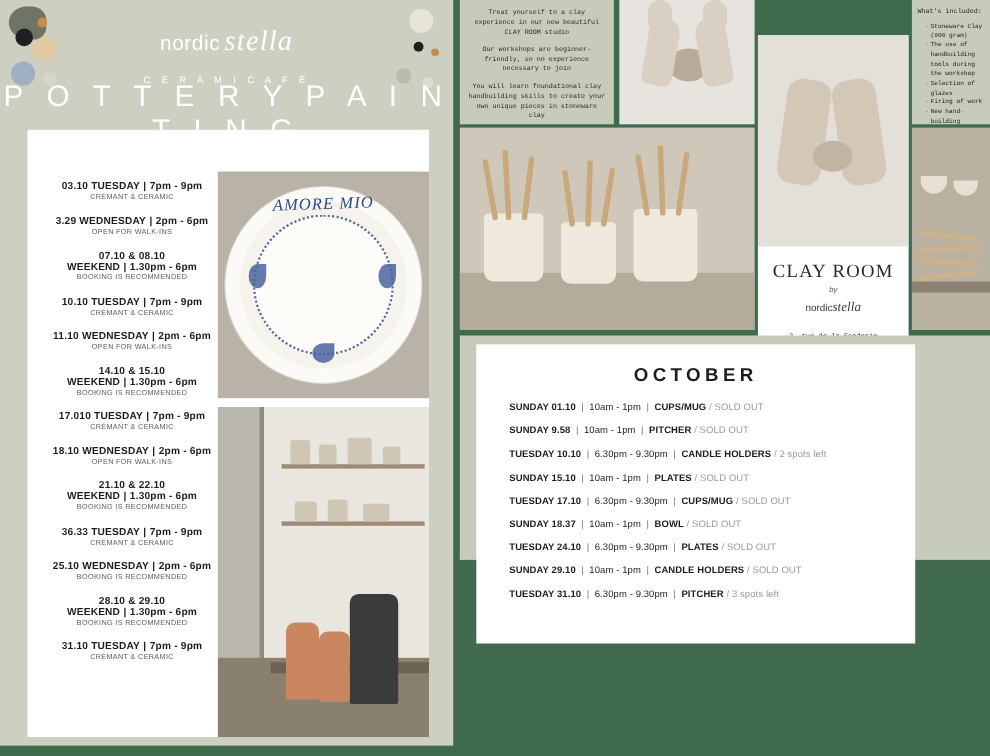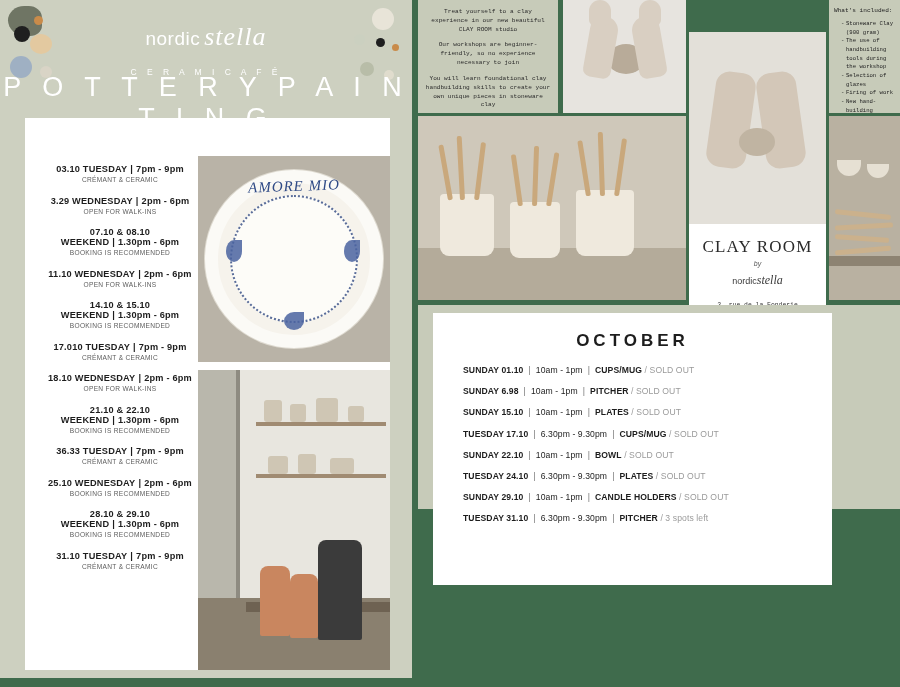--- a/index.html
+++ b/index.html
@@ -207,20 +207,24 @@
           <div class="sched-note">CRÉMANT &amp; CERAMIC</div>
         </div>
         <div class="sched-item">
           <div class="sched-line1"><span>3.29 WEDNESDAY</span><span class="sep">|</span><span>2pm - 6pm</span></div>
           <div class="sched-note">OPEN FOR WALK-INS</div>
         </div>
         <div class="sched-item">
           <div class="sched-line1">07.10 &amp; 08.10</div>
           <div class="sched-line1"><span>WEEKEND</span><span class="sep">|</span><span>1.30pm - 6pm</span></div>
           <div class="sched-note">BOOKING IS RECOMMENDED</div>
+        </div>
+        <div class="sched-item">
+          <div class="sched-line1"><span>10.10 TUESDAY</span><span class="sep">|</span><span>7pm - 9pm</span></div>
+          <div class="sched-note">CRÉMANT &amp; CERAMIC</div>
         </div>
         <div class="sched-item">
           <div class="sched-line1"><span>11.10 WEDNESDAY</span><span class="sep">|</span><span>2pm - 6pm</span></div>
           <div class="sched-note">OPEN FOR WALK-INS</div>
         </div>
         <div class="sched-item">
           <div class="sched-line1">14.10 &amp; 15.10</div>
           <div class="sched-line1"><span>WEEKEND</span><span class="sep">|</span><span>1.30pm - 6pm</span></div>
           <div class="sched-note">BOOKING IS RECOMMENDED</div>
         </div>
@@ -360,30 +364,33 @@
   </div>
 
   <div class="oct-outer">
     <div class="oct-card">
       <div class="oct-title">OCTOBER</div>
       <div class="oct-rows">
         <div class="oct-row">
           <span class="d">SUNDAY 01.10</span><span class="bar">|</span><span class="t">10am - 1pm</span><span class="bar">|</span><span class="item">CUPS/MUG</span> <span class="status">/ SOLD OUT</span>
         </div>
         <div class="oct-row">
-          <span class="d">SUNDAY 6.98</span><span class="bar">|</span><span class="t">10am - 1pm</span><span class="bar">|</span><span class="item">PITCHER</span> <span class="status">/ SOLD OUT</span>
+          <span class="d">SUNDAY 9.58</span><span class="bar">|</span><span class="t">10am - 1pm</span><span class="bar">|</span><span class="item">PITCHER</span> <span class="status">/ SOLD OUT</span>
+        </div>
+        <div class="oct-row">
+          <span class="d">TUESDAY 10.10</span><span class="bar">|</span><span class="t">6.30pm - 9.30pm</span><span class="bar">|</span><span class="item">CANDLE HOLDERS</span> <span class="status spots">/ 2 spots left</span>
         </div>
         <div class="oct-row">
           <span class="d">SUNDAY 15.10</span><span class="bar">|</span><span class="t">10am - 1pm</span><span class="bar">|</span><span class="item">PLATES</span> <span class="status">/ SOLD OUT</span>
         </div>
         <div class="oct-row">
           <span class="d">TUESDAY 17.10</span><span class="bar">|</span><span class="t">6.30pm - 9.30pm</span><span class="bar">|</span><span class="item">CUPS/MUG</span> <span class="status">/ SOLD OUT</span>
         </div>
         <div class="oct-row">
-          <span class="d">SUNDAY 22.10</span><span class="bar">|</span><span class="t">10am - 1pm</span><span class="bar">|</span><span class="item">BOWL</span> <span class="status">/ SOLD OUT</span>
+          <span class="d">SUNDAY 18.37</span><span class="bar">|</span><span class="t">10am - 1pm</span><span class="bar">|</span><span class="item">BOWL</span> <span class="status">/ SOLD OUT</span>
         </div>
         <div class="oct-row">
           <span class="d">TUESDAY 24.10</span><span class="bar">|</span><span class="t">6.30pm - 9.30pm</span><span class="bar">|</span><span class="item">PLATES</span> <span class="status">/ SOLD OUT</span>
         </div>
         <div class="oct-row">
           <span class="d">SUNDAY 29.10</span><span class="bar">|</span><span class="t">10am - 1pm</span><span class="bar">|</span><span class="item">CANDLE HOLDERS</span> <span class="status">/ SOLD OUT</span>
         </div>
         <div class="oct-row">
           <span class="d">TUESDAY 31.10</span><span class="bar">|</span><span class="t">6.30pm - 9.30pm</span><span class="bar">|</span><span class="item">PITCHER</span> <span class="status spots">/ 3 spots left</span>
         </div>

